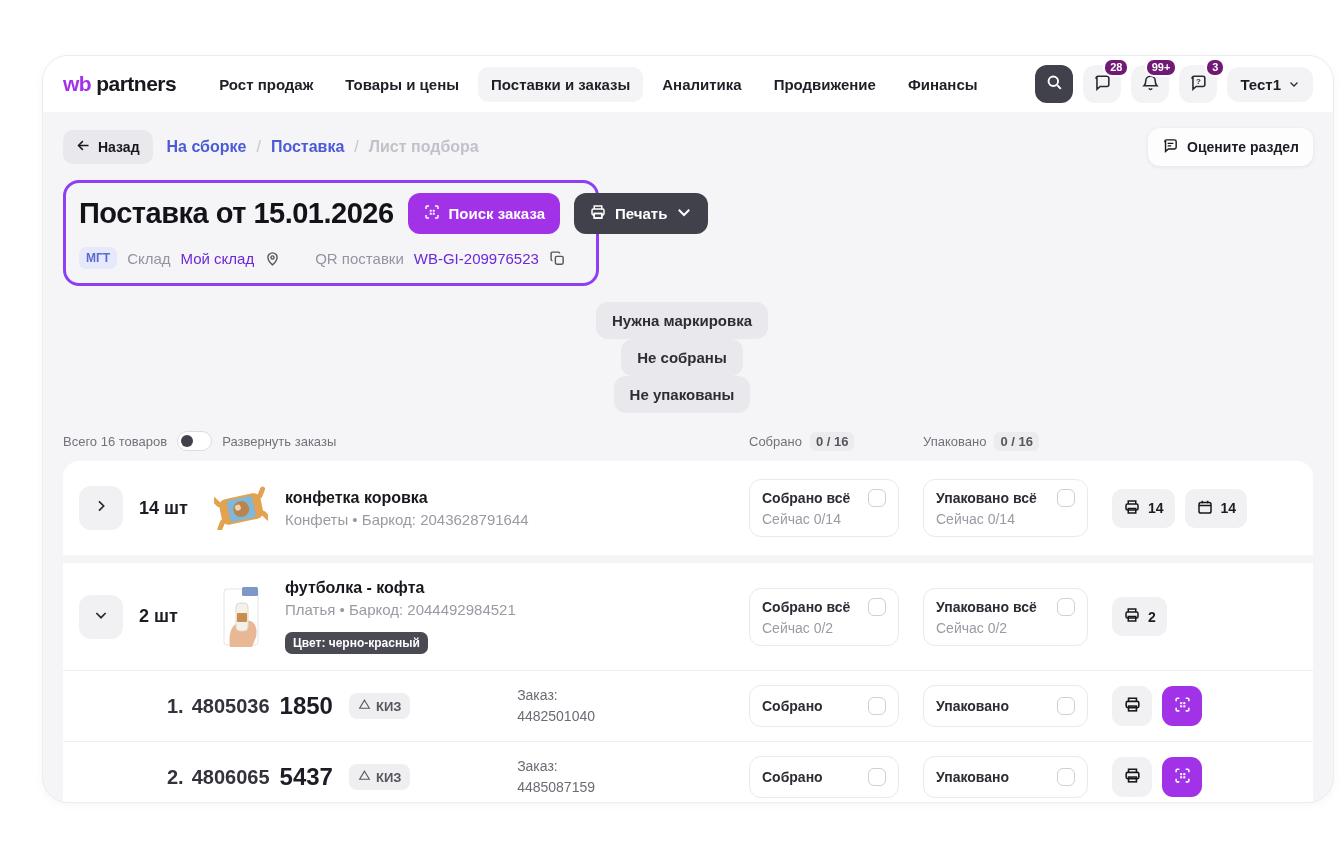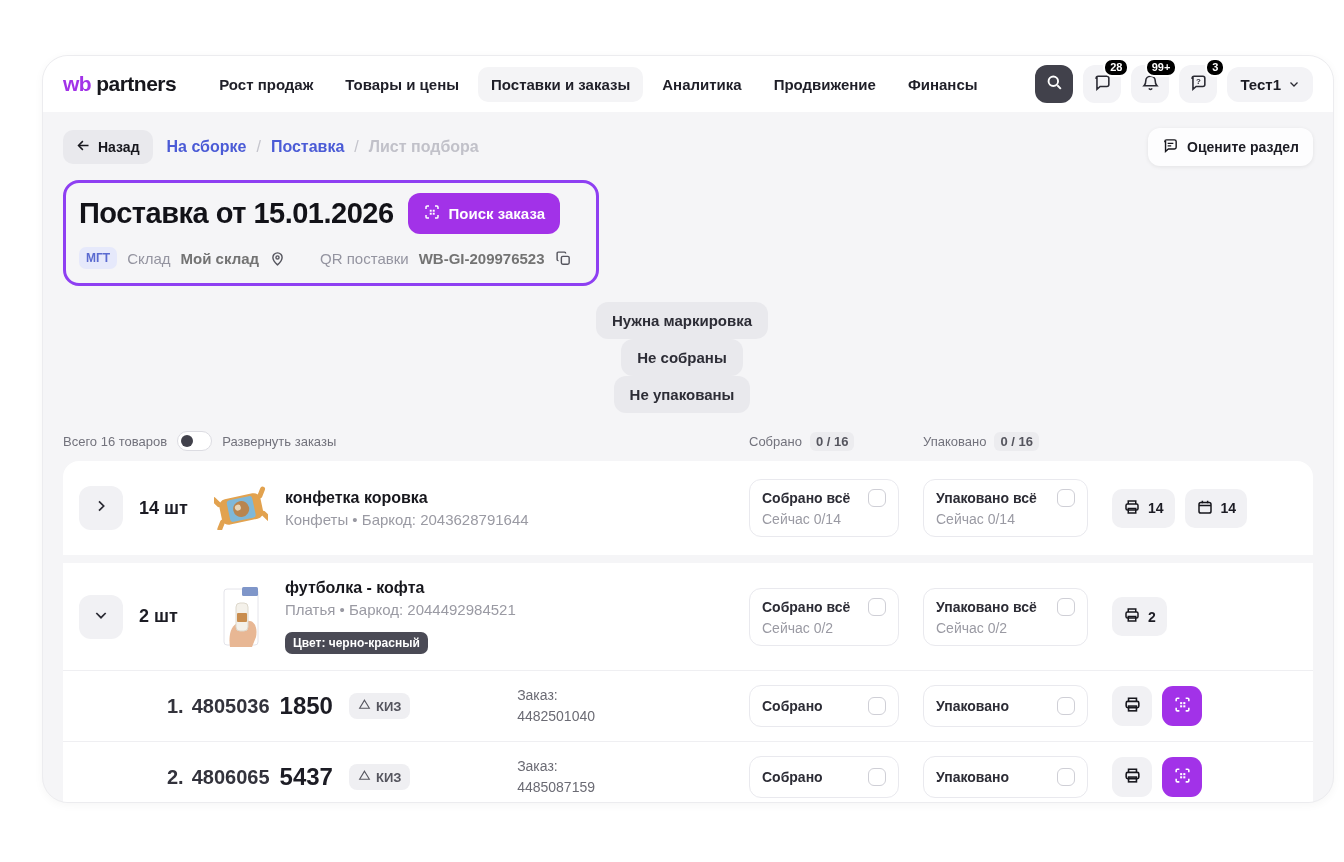--- a/index.html
+++ b/index.html
@@ -11,21 +11,21 @@
   .logo { display:flex; align-items:baseline; font-weight:800; font-size:21px; letter-spacing:-0.5px; margin-right:22px; white-space:nowrap; }
   .logo .wb { color:#a232e8; margin-right:5px; }
   .logo .pn { color:#17171d; }
   .nav-items { display:flex; align-items:center; gap:6px; flex:1; }
   .nav-item { font-size:15px; font-weight:700; color:#1f1f28; padding:9px 13px; border-radius:10px; cursor:pointer; white-space:nowrap; }
   .nav-item.active { background:#f4f4f6; }
   .nav-right { display:flex; align-items:center; gap:10px; }
   .icon-btn { position:relative; width:38px; height:38px; border-radius:12px; background:#f3f3f6; display:flex; align-items:center; justify-content:center; cursor:pointer; }
   .icon-btn.dark { background:#41414b; color:#fff; }
   .icon-btn svg { width:19px; height:19px; }
-  .nbadge { position:absolute; top:-7px; right:-8px; background:#000000; color:#fff; font-size:11px; font-weight:700; border-radius:9px; padding:2px 5px; min-width:18px; text-align:center; border:2px solid #fff; line-height:1; }
+  .nbadge { position:absolute; top:-7px; right:-8px; background:#701a75; color:#fff; font-size:11px; font-weight:700; border-radius:9px; padding:2px 5px; min-width:18px; text-align:center; border:2px solid #fff; line-height:1; }
   .account { display:flex; align-items:center; gap:7px; background:#f3f3f6; border-radius:12px; padding:9px 13px; font-size:15px; font-weight:700; cursor:pointer; }
 
   
   .page-body { padding:16px 20px 0 20px; }
   .crumb-row { display:flex; align-items:center; gap:14px; margin-bottom:14px; }
   .back-btn { display:flex; align-items:center; gap:7px; background:#e9e9ed; border-radius:10px; padding:8px 13px; font-size:14px; font-weight:700; color:#17171d; cursor:pointer; }
   .crumbs { display:flex; align-items:center; gap:10px; font-size:16px; font-weight:700; }
   .crumb-link { color:#4b5bd6; cursor:pointer; }
   .crumb-sep { color:#c4c4cc; font-weight:400; }
   .crumb-current { color:#c1c1c9; }
@@ -35,21 +35,21 @@
   .supply-box { border:3px solid #8e3ff2; border-radius:16px; padding:10px 16px 14px 13px; width:536px; margin-bottom:16px; }
   .supply-title-row { display:flex; align-items:center; gap:14px; }
   .supply-title { font-size:29px; font-weight:800; letter-spacing:-0.5px; color:#121218; white-space:nowrap; }
   .btn { display:flex; align-items:center; gap:8px; border-radius:12px; padding:10px 15px; font-size:15px; font-weight:700; cursor:pointer; white-space:nowrap; }
   .btn svg { width:18px; height:18px; }
   .btn-purple { background:#a232e8; color:#fff; }
   .btn-dark { background:#41414b; color:#fff; }
   .supply-meta { display:flex; align-items:center; gap:10px; margin-top:13px; font-size:15px; }
   .mgt-badge { background:#e6e9fb; color:#5a6ad0; font-size:12px; font-weight:700; border-radius:7px; padding:4px 7px; }
   .meta-label { color:#9494a0; }
-  .meta-value { font-weight:700; color:#737373; }
+  .meta-value { font-weight:400; color:#6d28d9; }
   .meta-icon { width:17px; height:17px; color:#55555e; cursor:pointer; }
   .meta-gap { width:14px; }
 
   
   .chips-row { display:flex; align-items:center; margin-bottom:16px;flex-direction:column; }
   .chip { background:#e9e9ed; border-radius:12px; padding:10px 16px; font-size:15px; font-weight:600; color:#2d2d36; margin-right:12px; cursor:pointer; }
   .settings-btn { margin-left:auto; background:#ededf0; border-radius:12px; padding:11px 18px; font-size:15px; font-weight:600; color:#17171d; cursor:pointer; }
 
   
   .tgrid { display:grid; grid-template-columns:1fr 150px 165px 185px; column-gap:24px; align-items:center; }
@@ -200,20 +200,36 @@
                 <path d="M20 16v2.5a1.5 1.5 0 0 1-1.5 1.5H16"></path>
                 <path d="M8 20H5.5A1.5 1.5 0 0 1 4 18.5V16"></path>
                 <rect x="9" y="9" width="2.6" height="2.6" fill="currentColor" stroke="none"></rect>
                 <rect x="13" y="9" width="2.6" height="2.6" fill="currentColor" stroke="none"></rect>
                 <rect x="9" y="13" width="2.6" height="2.6" fill="currentColor" stroke="none"></rect>
                 <rect x="13" y="13" width="2.6" height="2.6" fill="currentColor" stroke="none"></rect>
               </svg>
           </span>
           <span>Поиск заказа</span>
         </div>
+        <div class="btn btn-dark">
+          <span>
+            <svg viewBox="0 0 24 24" fill="none" stroke="currentColor" stroke-width="2">
+                <path d="M7 8V4h10v4"></path>
+                <rect x="4" y="8" width="16" height="8" rx="2"></rect>
+                <rect x="7" y="14" width="10" height="6" fill="#41414b"></rect>
+                <rect x="7" y="14" width="10" height="6"></rect>
+              </svg>
+          </span>
+          <span>Печать</span>
+          <span>
+            <svg width="13" height="13" viewBox="0 0 24 24" fill="none" stroke="currentColor" stroke-width="2.6">
+                <polyline points="5 9 12 16 19 9"></polyline>
+              </svg>
+          </span>
+        </div>
       </div>
       <div class="supply-meta">
         <span class="mgt-badge">МГТ</span>
         <span class="meta-label">Склад</span>
         <span class="meta-value">Мой склад</span>
         <span class="meta-icon">
           <svg viewBox="0 0 24 24" fill="none" stroke="currentColor" stroke-width="2">
               <path d="M12 21s-6.5-5.6-6.5-10.3A6.5 6.5 0 0 1 12 4a6.5 6.5 0 0 1 6.5 6.7C18.5 15.4 12 21 12 21z"></path>
               <circle cx="12" cy="10.5" r="2.2"></circle>
             </svg>

